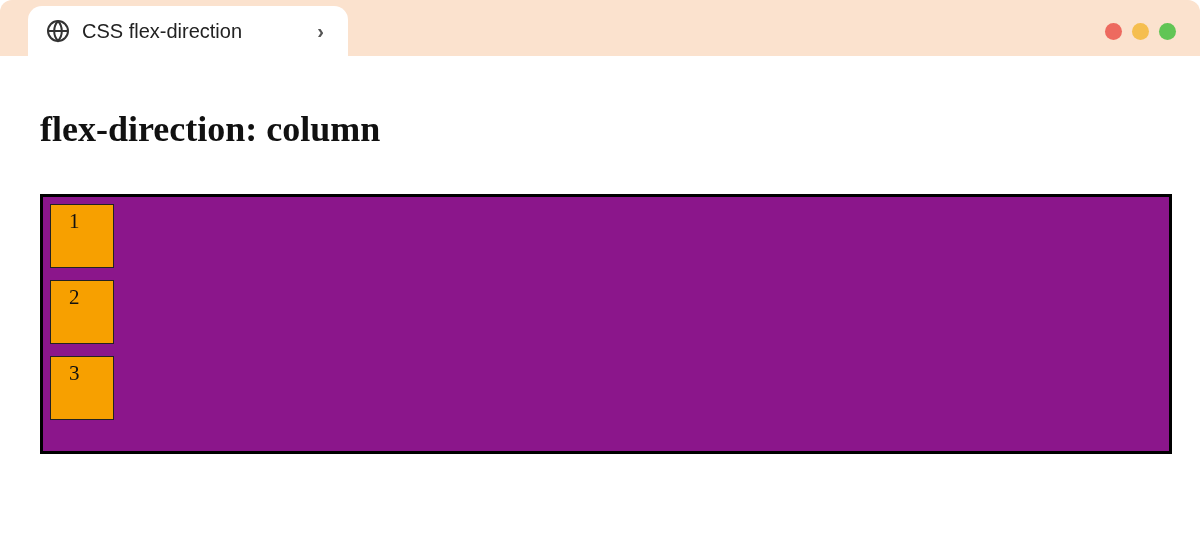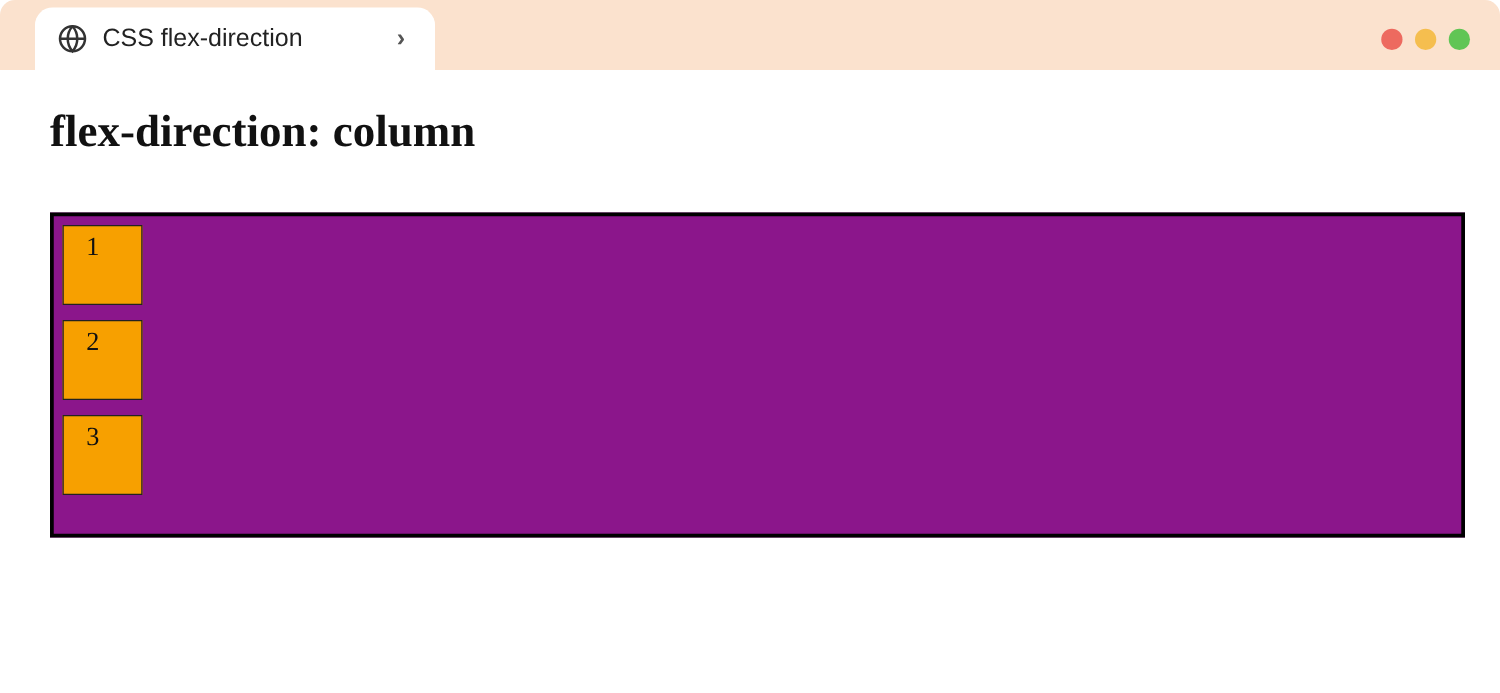--- a/index.html
+++ b/index.html
@@ -65,20 +65,21 @@
       width: 17px;
       height: 17px;
       border-radius: 50%;
     }
     .dot.red { background: #ed6a5f; }
     .dot.yellow { background: #f5be4f; }
     .dot.green { background: #61c555; }
 
     .content {
       padding: 28px 28px 0 40px;
+      margin-top: 24px;
     }
 
     .heading {
       font-family: Georgia, 'Times New Roman', serif;
       font-size: 36px;
       font-weight: 700;
       color: #111;
       margin-bottom: 44px;
     }
 

